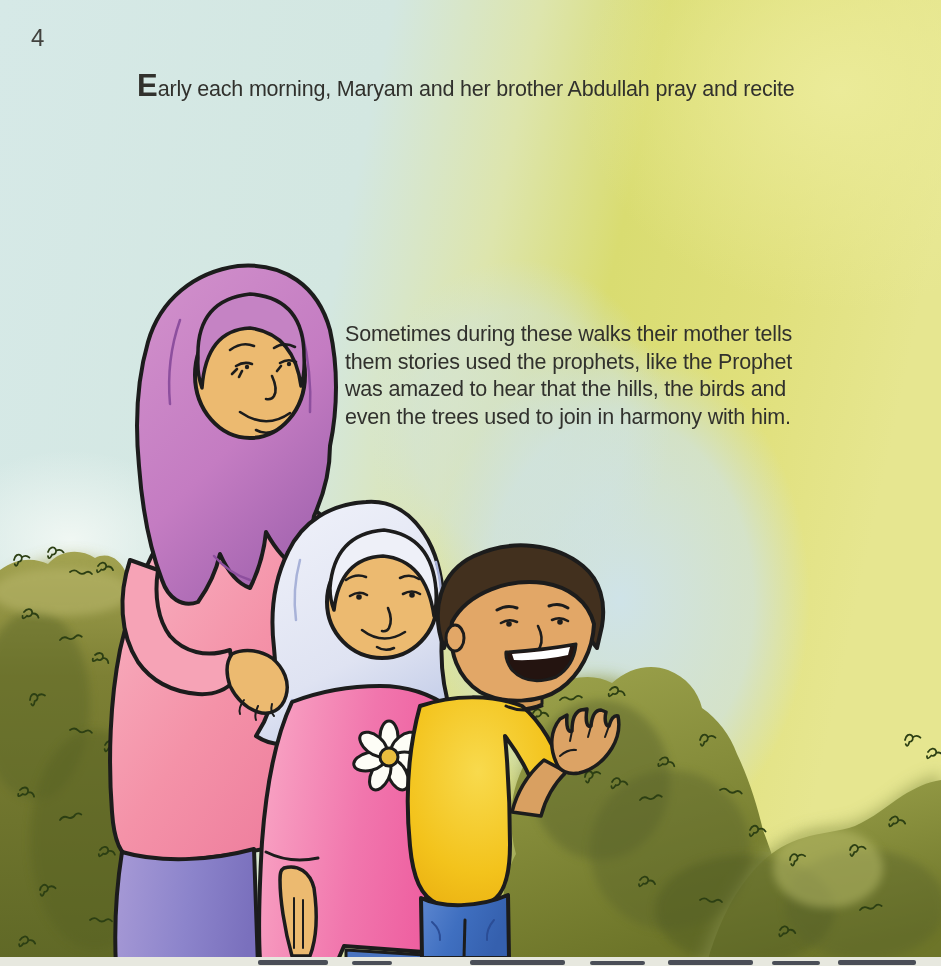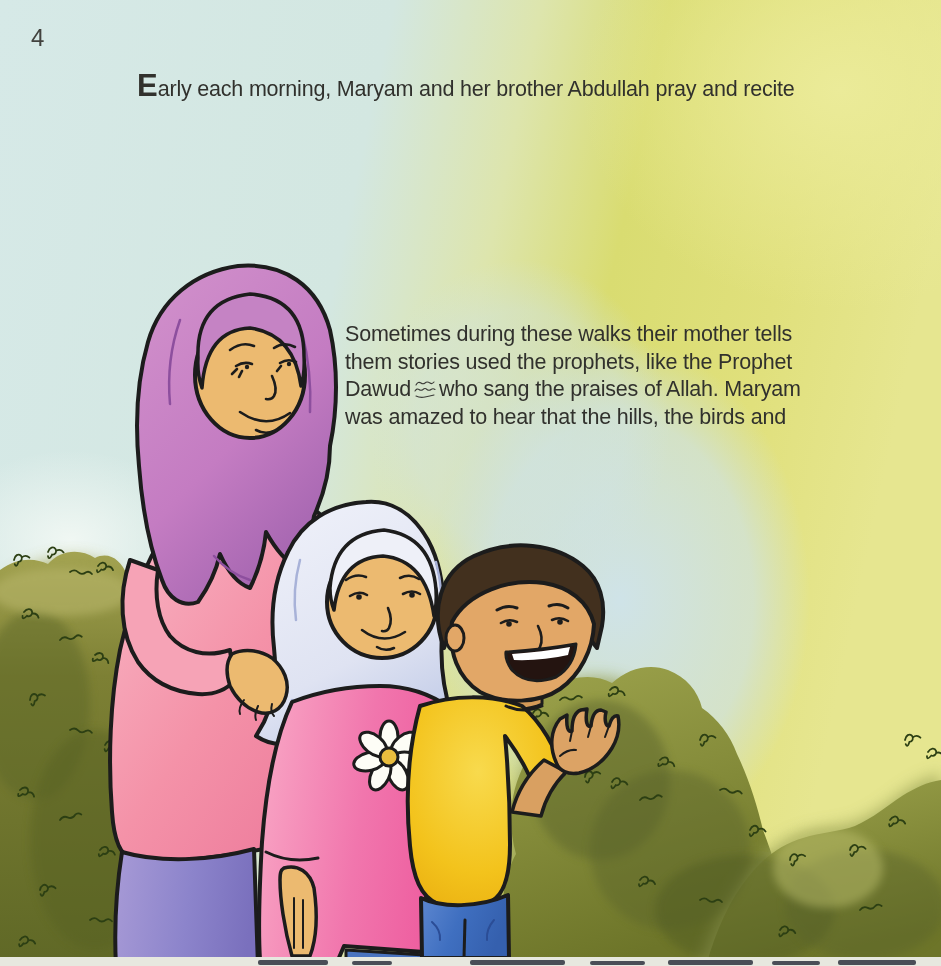--- a/index.html
+++ b/index.html
@@ -296,25 +296,17 @@
 
 <div class="page-number">4</div>
 
 <div class="story" id="para1">
   <div class="line"><span class="dropcap">E</span><span>arly each morning, Maryam and her brother Abdullah pray and recite</span></div>
 </div>
 
 <div class="story" id="para2">
   <div class="line">Sometimes during these walks their mother tells</div>
   <div class="line">them stories used the prophets, like the Prophet</div>
-  <div class="line">
-    <span>Dawud</span><svg class="honorific" width="24" height="20" viewBox="0 0 24 20">
-          <g stroke="#3a3a36" fill="none" stroke-width="1.1" stroke-linecap="round">
-            <path d="M3,6 q2,-4 5,-2 q2,1.5 4,0 q2,-2 5,0 q2,1.5 4,-1"></path>
-            <path d="M2,12 q2,-3 4,-1.5 q2,1.5 4,0 q2,-2 4,0 q2,1.5 4,0 q2,-1.5 4,0"></path>
-            <path d="M3,17 q4,2 9,1 q5,-1 9,-2"></path>
-          </g>
-        </svg><span>who sang the praises of Allah. Maryam</span>
-  </div>
   <div class="line">was amazed to hear that the hills, the birds and</div>
+  <div class="line">even the trees used to join in harmony with him.</div>
 </div>
 
 </div>
 
 </body></html>

